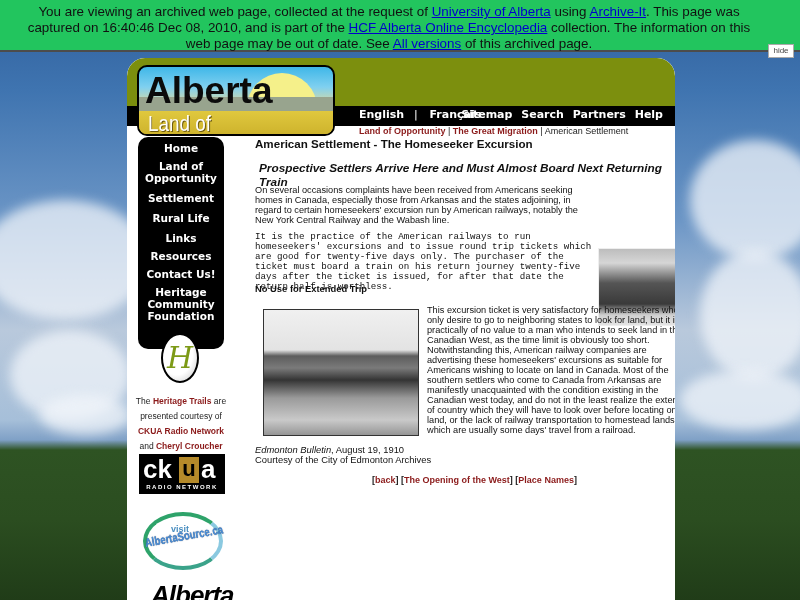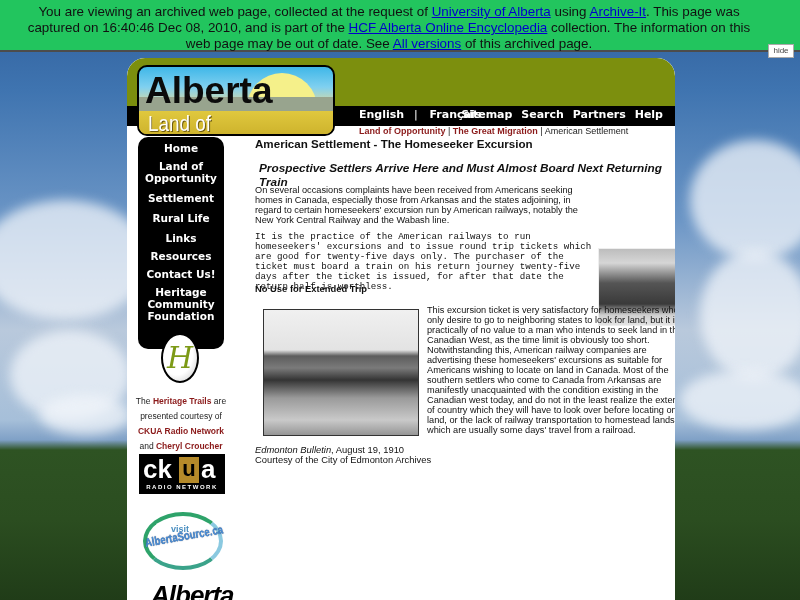--- a/index.html
+++ b/index.html
@@ -189,14 +189,19 @@
     <p class="para p1">On several occasions complaints have been received from Americans seeking homes in Canada, especially those from Arkansas and the states adjoining, in regard to certain homeseekers' excursion run by American railways, notably the New York Central Railway and the Wabash line.</p>
     <p class="para p2">It is the practice of the American railways to run homeseekers' excursions and to issue round trip tickets which are good for twenty-five days only. The purchaser of the ticket must board a train on his return journey twenty-five days after the ticket is issued, for after that date the return half is worthless.</p>
     <div class="img-right"></div>
     <div class="section-h">No Use for Extended Trip</div>
     <div class="img-left"></div>
     <p class="para p3">This excursion ticket is very satisfactory for homeseekers who only desire to go to neighboring states to look for land, but it is practically of no value to a man who intends to seek land in the Canadian West, as the time limit is obviously too short. Notwithstanding this, American railway companies are advertising these homeseekers' excursions as suitable for Americans wishing to locate on land in Canada. Most of the southern settlers who come to Canada from Arkansas are manifestly unacquainted with the condition existing in the Canadian west today, and do not in the least realize the extent of country which they will have to look over before locating on land, or the lack of railway transportation to homestead lands, which are usually some days' travel from a railroad.</p>
     <div class="source">
       <i>Edmonton Bulletin</i><span>, August 19, 1910</span><br>
       <span>Courtesy of the City of Edmonton Archives</span>
     </div>
+    <div class="footer-links">
+      [<span class="l">back</span>]
+      [<span class="l">The Opening of the West</span>]
+      [<span class="l">Place Names</span>]
+    </div>
   </div>
 </div>
 
 </body></html>

